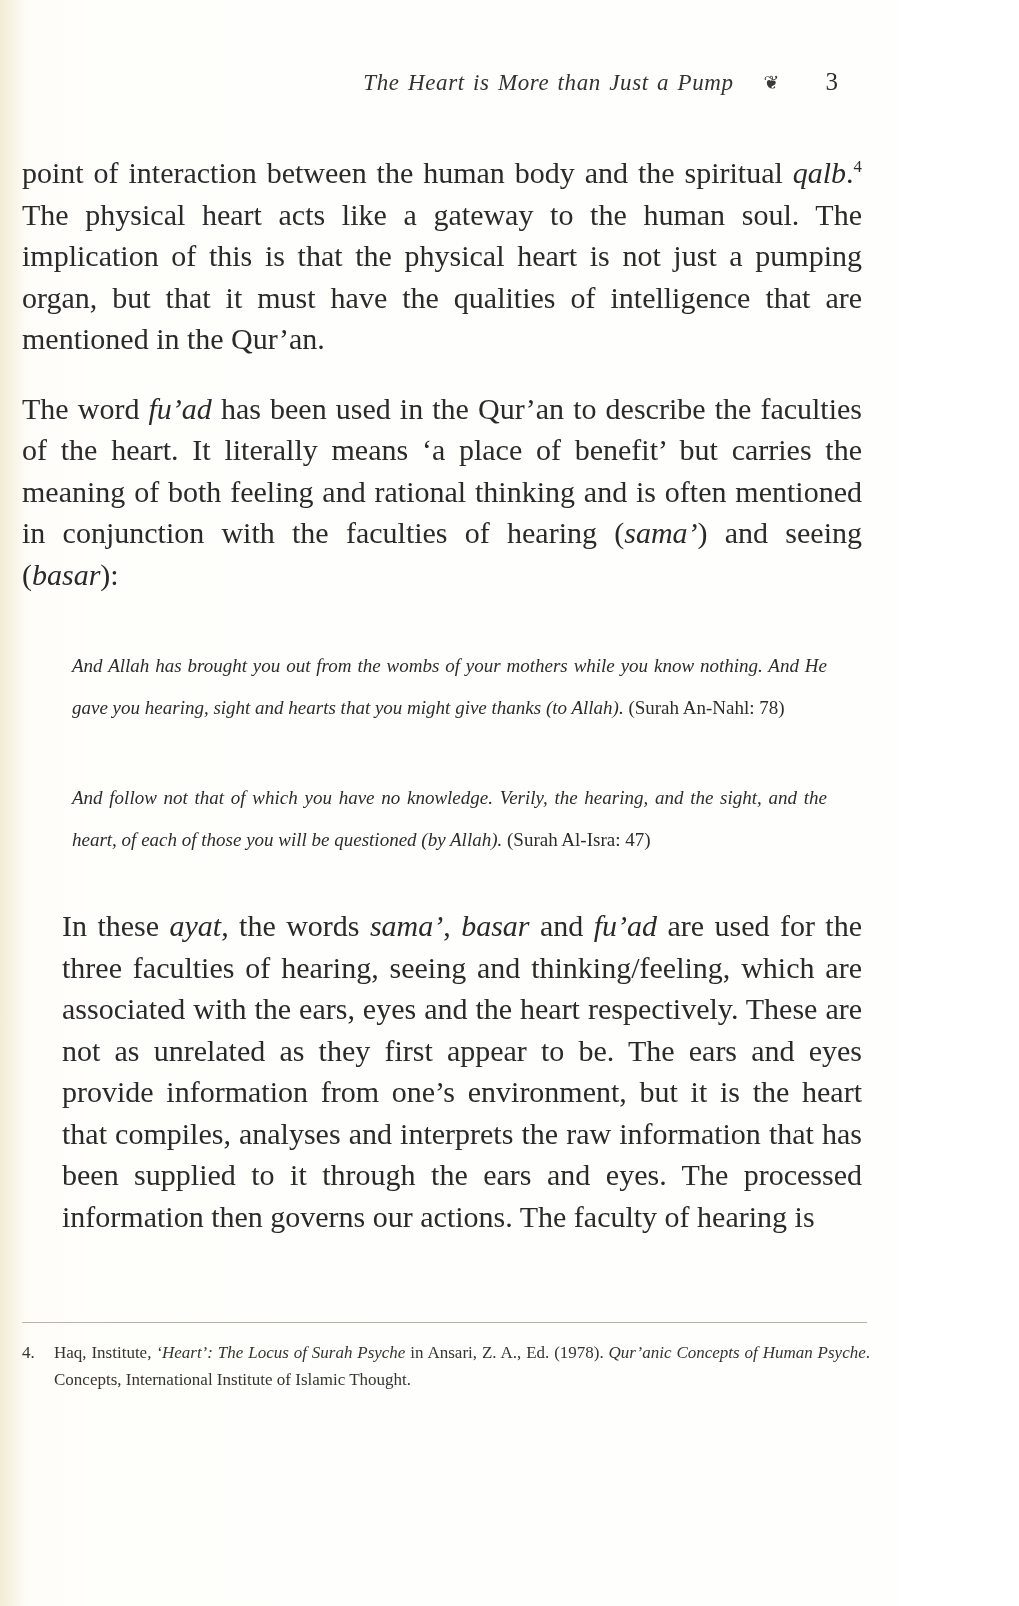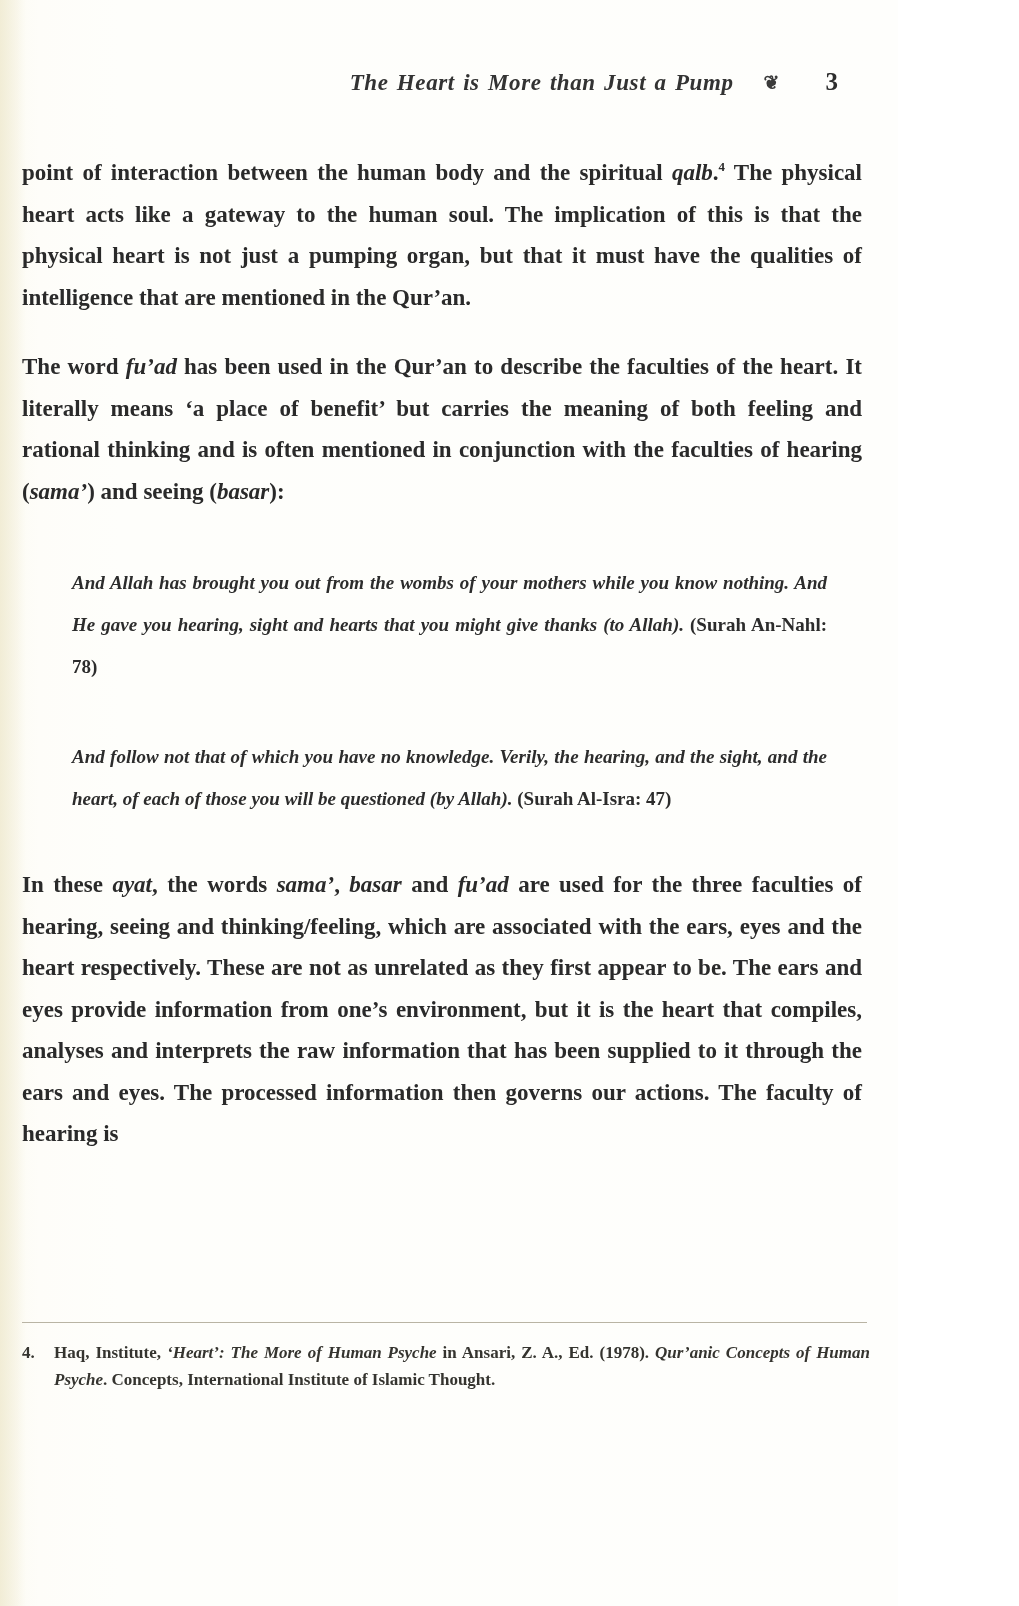--- a/index.html
+++ b/index.html
@@ -18,21 +18,20 @@
     background:
       linear-gradient(to right,
         #fbf9ef 0px,
         #fdfcf6 22px,
         #fefdf9 40px,
         #fefefb 120px,
         #fefefc 900px,
         #fdfdfa 1019px);
     overflow: hidden;
     color: #2b2b2b;
-    font-weight: bold;
   }
   
   .scan-edge {
     position: absolute;
     left: 0; top: 0;
     width: 26px; height: 100%;
     background: linear-gradient(to right, rgba(238,232,205,0.75), rgba(255,255,255,0));
     pointer-events: none;
   }
 
@@ -72,28 +71,28 @@
 
   
   .body-block {
     position: absolute;
     left: 22px;
     width: 840px;
     top: 152px;
   }
   p.para {
     margin: 0 0 28px 0;
-    font-size: 23px;
+    font-size: 30px;
     line-height: 41.5px;
     text-align: justify;
     text-justify: inter-word;
     color: #2a2a2a;
     hyphens: none;
   }
-  p.para:last-child { margin-bottom: 0; }
+  p.para:last-child { margin-bottom: 0; margin-left: 40px; }
   p.para .it { font-style: italic; }
   sup.fn-marker {
     font-size: 0.56em;
     vertical-align: super;
     line-height: 0;
   }
 
   blockquote.quote {
     margin: 0 0 28px 0;
     padding: 0 35px 0 50px;
@@ -171,17 +170,17 @@
     <div class="gap-after-quotes"></div>
 
     <p class="para"><span>In these </span><span class="it">ayat</span><span>, the words </span><span class="it">sama’</span><span>, </span><span class="it">basar</span><span> and </span><span class="it">fu’ad</span><span> are used for the three faculties of hearing, seeing and thinking/feeling, which are associated with the ears, eyes and the heart respectively. These are not as unrelated as they first appear to be. The ears and eyes provide information from one’s environment, but it is the heart that compiles, analyses and interprets the raw information that has been supplied to it through the ears and eyes. The processed information then governs our actions. The faculty of hearing is</span></p>
 
   </div>
 
   <div class="footnotes">
     <div class="fn-rule"></div>
     <div class="fn-item">
       <span class="fn-num">4.</span>
-      <span class="fn-text"><span>Haq, Institute, </span><span class="it">‘Heart’: The More of Human Psyche</span><span> in Ansari, Z. A., Ed. (1978). </span><span class="it">Qur’anic Concepts of Human Psyche</span><span>. Concepts, International Institute of Islamic Thought.</span></span>
+      <span class="fn-text"><span>Haq, Institute, </span><span class="it">‘Heart’: The Locus of Surah Psyche</span><span> in Ansari, Z. A., Ed. (1978). </span><span class="it">Qur’anic Concepts of Human Psyche</span><span>. Concepts, International Institute of Islamic Thought.</span></span>
     </div>
   </div>
 
 </div>
 
 </body></html>

